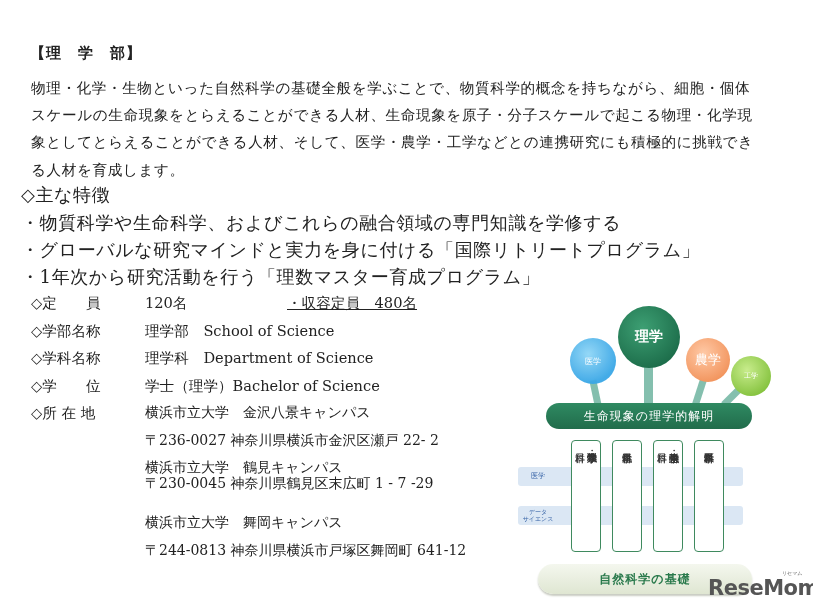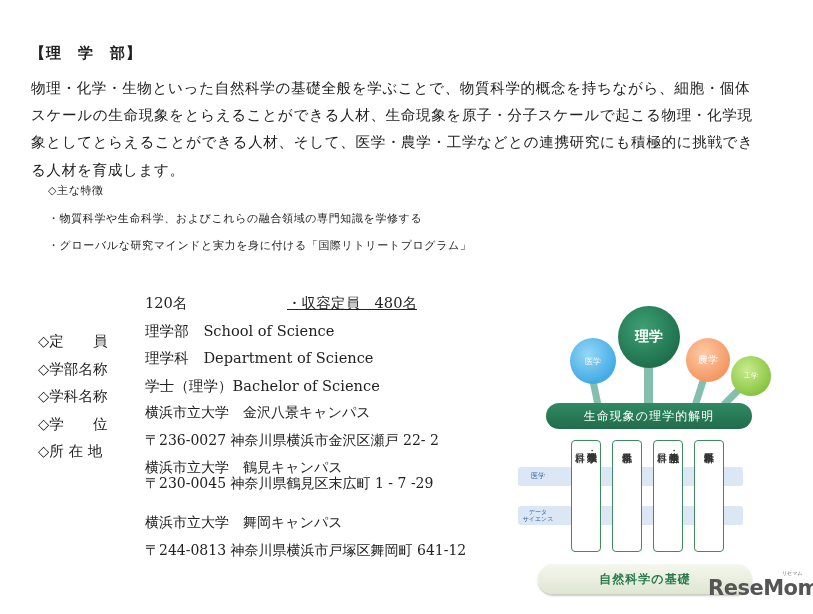--- a/index.html
+++ b/index.html
@@ -12,40 +12,40 @@
   .doc { position:absolute; left:0; top:0; width:813px; height:614px; }
   .heading {
     position:absolute; left:30px; top:44px;
     font-family:"DejaVu Sans", sans-serif; font-weight:bold; font-size:15px; letter-spacing:1px;
   }
   .para {
     position:absolute; left:31px; top:74px; width:760px;
     font-size:14.6px; line-height:27.2px; letter-spacing:0.6px;
   }
   .para .line { display:block; white-space:nowrap; }
-  .line-abs { position:absolute; left:48px; font-size:11px; white-space:nowrap; letter-spacing:0.6px; }
+  .line-abs { position:absolute; left:21px; font-size:18px; white-space:nowrap; letter-spacing:0.6px; }
   .row { position:absolute; left:31px; font-size:14.6px; white-space:nowrap; }
-  .row .lbl { position:absolute; left:7px; width:100px;margin-top:38px; }
+  .row .lbl { position:absolute; left:0; width:100px; }
   .row .val { position:absolute; left:114px; }
   .row .extra { position:absolute; left:256px;text-decoration:underline; }
   .addr { position:absolute; left:145px; font-size:14px; white-space:nowrap; }
 
   
   .diagram { position:absolute; left:510px; top:300px; width:303px; height:314px; }
   .circle {
     position:absolute; border-radius:50%;
     display:flex; align-items:center; justify-content:center;
     color:#fff; font-family:Liberation Sans, sans-serif;
   }
   .c-med { left:60px; top:38px; width:46px; height:46px;
     background:radial-gradient(circle at 40% 35%, #8fd6f7, #3aa7e6 70%); font-size:8px; opacity:0.95;}
   .c-sci { left:108px; top:6px; width:62px; height:62px;
     background:radial-gradient(circle at 40% 35%, #3d9f73, #1d6e4b 75%); font-size:14px; font-weight:bold;}
   .c-agr { left:176px; top:38px; width:44px; height:44px;
-    background:radial-gradient(circle at 40% 35%, #ffc9a6, #f2955e 75%); font-size:10px;}
+    background:radial-gradient(circle at 40% 35%, #ffc9a6, #f2955e 75%); font-size:13px;}
   .c-eng { left:221px; top:56px; width:40px; height:40px;
     background:radial-gradient(circle at 40% 35%, #c8ec8c, #86c340 75%); font-size:7px;}
   .arrow { position:absolute; background:#6fb4a0; opacity:0.85; }
   .banner {
     position:absolute; left:36px; top:103px; width:206px; height:26px; border-radius:14px;
     background:linear-gradient(#2f8a62, #216c4b);
     color:#fff; font-family:"DejaVu Sans", sans-serif; font-size:12px; font-weight:normal;
     display:flex; align-items:center; justify-content:center; letter-spacing:1px;
   }
   .band {
@@ -85,20 +85,21 @@
   <div class="para">
     <span class="line">物理・化学・生物といった自然科学の基礎全般を学ぶことで、物質科学的概念を持ちながら、細胞・個体</span>
     <span class="line">スケールの生命現象をとらえることができる人材、生命現象を原子・分子スケールで起こる物理・化学現</span>
     <span class="line">象としてとらえることができる人材、そして、医学・農学・工学などとの連携研究にも積極的に挑戦でき</span>
     <span class="line">る人材を育成します。</span>
   </div>
 
   <div class="line-abs" style="top:183px">◇主な特徴</div>
   <div class="line-abs" style="top:211px">・物質科学や生命科学、およびこれらの融合領域の専門知識を学修する</div>
   <div class="line-abs" style="top:238px">・グローバルな研究マインドと実力を身に付ける「国際リトリートプログラム」</div>
+  <div class="line-abs" style="top:265px">・1年次から研究活動を行う「理数マスター育成プログラム」</div>
 
   <div class="row" style="top:294px">
     <span class="lbl">◇定　　員</span>
     <span class="val">120名</span>
     <span class="extra">・収容定員　480名</span>
   </div>
   <div class="row" style="top:322px">
     <span class="lbl">◇学部名称</span>
     <span class="val">理学部　School of Science</span>
   </div>

